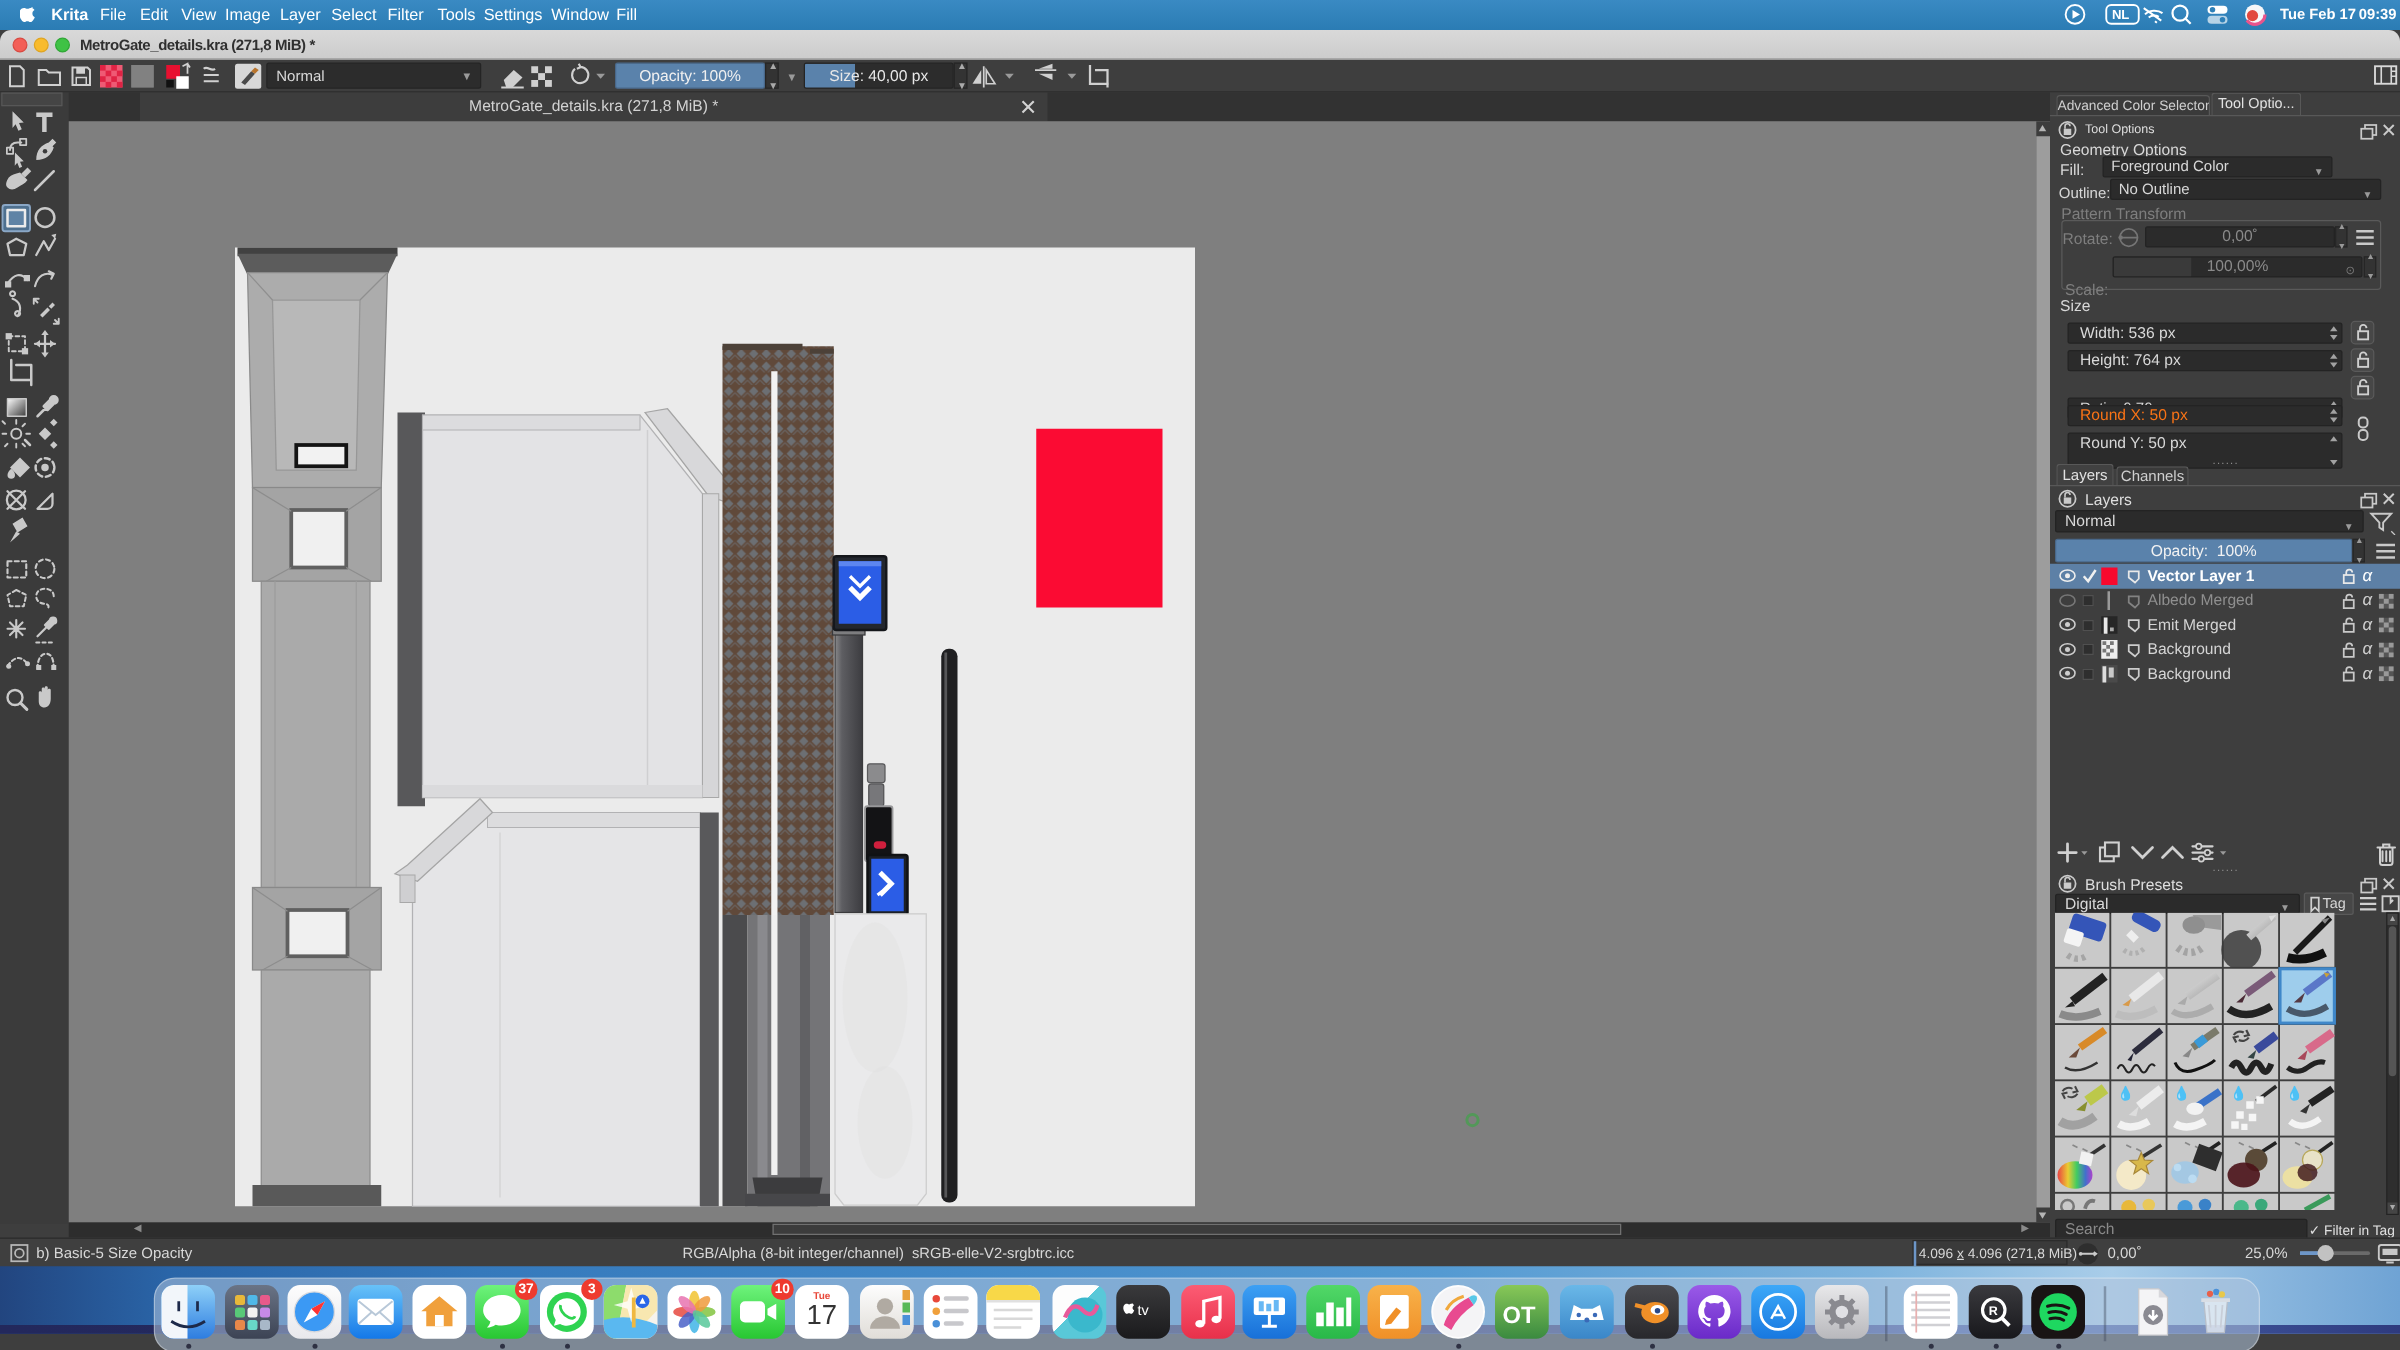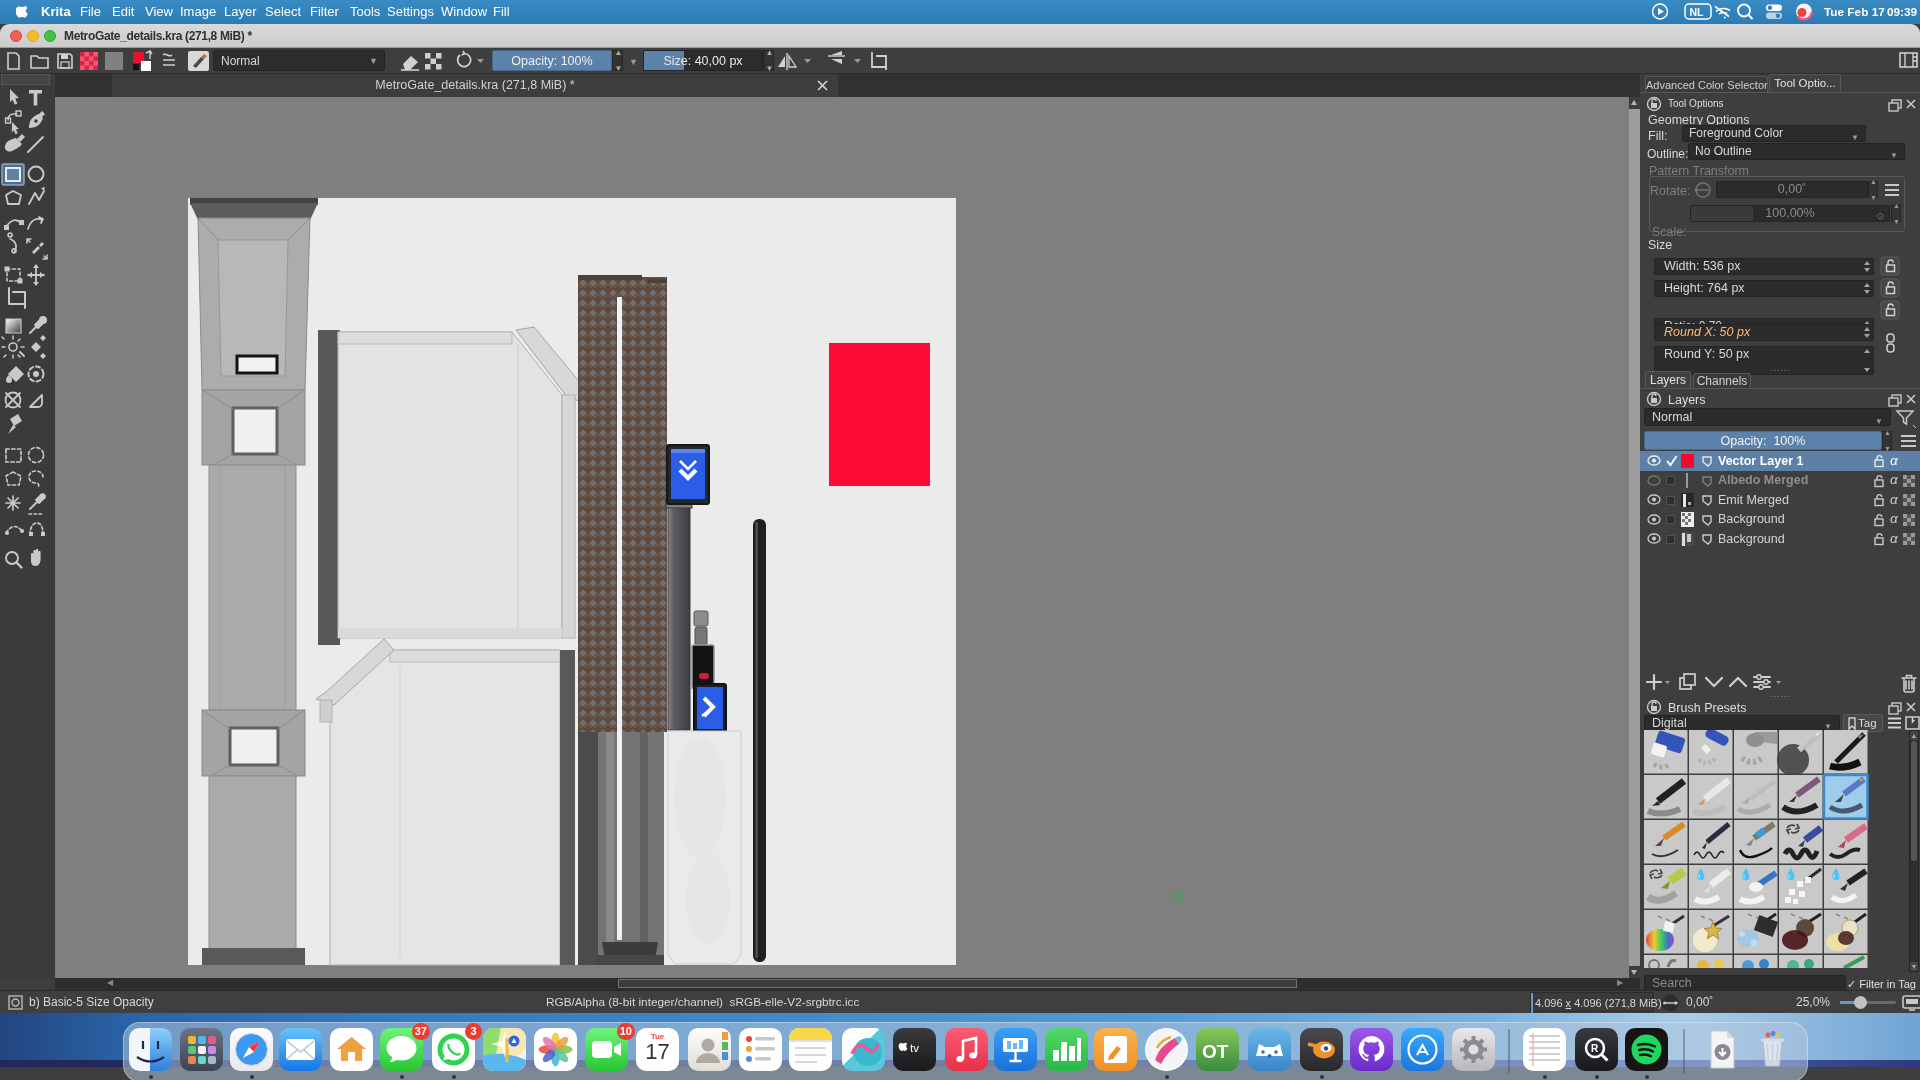--- a/index.html
+++ b/index.html
@@ -459,21 +459,21 @@
     <div class="darkin" style="position:absolute;left:50px;top:131px;width:200px;height:17px;font-size:12.5px;color:#8a8a8a;text-align:center;line-height:15px;overflow:hidden;"><div style="position:absolute;left:0;top:0;width:62px;height:17px;background:#3a3a3a;"></div><span style="position:relative;">100,00%</span><span style="position:absolute;right:5px;top:3px;font-size:9px;color:#777;">⊙</span></div>
     <div style="position:absolute;left:251px;top:131px;width:10px;height:17px;background:#333;border:1px solid #262626;">
         <span style="position:absolute;top:-4px;left:1px;font-size:7px;color:#999;">▲</span>
         <span style="position:absolute;bottom:-4px;left:1px;font-size:7px;color:#999;">▼</span>
       </div>
 
     <div style="position:absolute;left:8px;top:164px;font-size:12.5px;color:#d8d8d8;">Size</div>
     <div class="darkin" style="position:absolute;left:14px;top:184px;width:220px;height:17px;font-size:12.5px;color:#d8d8d8;line-height:15px;padding-left:9px;">Width: 536 px<span class="spin"></span></div>
     <div class="darkin" style="position:absolute;left:14px;top:206px;width:220px;height:17px;font-size:12.5px;color:#d8d8d8;line-height:15px;padding-left:9px;">Height: 764 px<span class="spin"></span></div>
     <div class="darkin" style="position:absolute;left:14px;top:244px;width:220px;height:17px;font-size:12px;color:#d8d8d8;line-height:15px;padding-left:9px;">Ratio: 0,70<span class="spin"></span></div>
-    <div class="darkin" style="position:absolute;left:14px;top:250px;width:220px;height:17px;font-size:12.5px;color:#fdba74;line-height:15px;padding-left:9px;font-style:italic;">Round X: 50 px<span class="spin"></span></div>
+    <div class="darkin" style="position:absolute;left:14px;top:250px;width:220px;height:17px;font-size:12.5px;color:#f97316;line-height:15px;padding-left:9px;">Round X: 50 px<span class="spin"></span></div>
     <div class="darkin" style="position:absolute;left:14px;top:272px;width:220px;height:29px;font-size:12.5px;color:#d8d8d8;line-height:15px;padding-left:9px;">Round Y: 50 px<span class="spin"></span></div>
     <svg width="22" height="22" style="position:absolute;left:240px;top:182px;">
         <rect x="1" y="1" width="18" height="18" rx="3" fill="#474747" stroke="#5a5a5a"></rect>
         <rect x="6.5" y="9" width="8" height="6.5" fill="none" stroke="#cfcfcf" stroke-width="1.5"></rect>
         <path d="M8 9 v-2.5 a2.6 2.6 0 0 1 5.2 0" fill="none" stroke="#cfcfcf" stroke-width="1.5"></path>
       </svg>
     <svg width="22" height="22" style="position:absolute;left:240px;top:204px;">
         <rect x="1" y="1" width="18" height="18" rx="3" fill="#474747" stroke="#5a5a5a"></rect>
         <rect x="6.5" y="9" width="8" height="6.5" fill="none" stroke="#cfcfcf" stroke-width="1.5"></rect>
         <path d="M8 9 v-2.5 a2.6 2.6 0 0 1 5.2 0" fill="none" stroke="#cfcfcf" stroke-width="1.5"></path>
@@ -543,21 +543,21 @@
         <svg class="leye" width="14" height="11" opacity="0.45">
             <ellipse cx="7" cy="5.5" rx="6" ry="4.5" fill="none" stroke="#bbb" stroke-width="1.3"></ellipse>
           </svg>
         <div class="lchk"></div>
         <div class="lthumb" style="background:transparent;">
             <div style="position:absolute;left:5px;top:0;width:2px;height:14.5px;background:#9a9a9a;"></div>
           </div>
         <svg class="lbadge" width="14" height="14" opacity="0.55">
             <path d="M3 3 h8 v6 l-3 3 -5 -4 z" fill="none" stroke="#bbb" stroke-width="1.4"></path>
           </svg>
-        <span class="lname" style="color:#8f8f8f;font-weight:bold;">Albedo Merged</span>
+        <span class="lname" style="color:#8f8f8f;">Albedo Merged</span>
         <svg class="llock" width="13" height="14">
             <rect x="2" y="6" width="8" height="6.5" fill="none" stroke="#c9c9c9" stroke-width="1.4"></rect>
             <path d="M4 6 v-2 a2.4 2.4 0 0 1 4.8 0" fill="none" stroke="#c9c9c9" stroke-width="1.4"></path>
           </svg>
         <span class="lalpha">α</span>
         <svg class="lchq" width="12" height="12">
             <rect width="12" height="12" fill="#555"></rect>
             <rect x="0" y="0" width="4" height="4" fill="#999"></rect>
             <rect x="8" y="0" width="4" height="4" fill="#999"></rect>
             <rect x="4" y="4" width="4" height="4" fill="#999"></rect>

